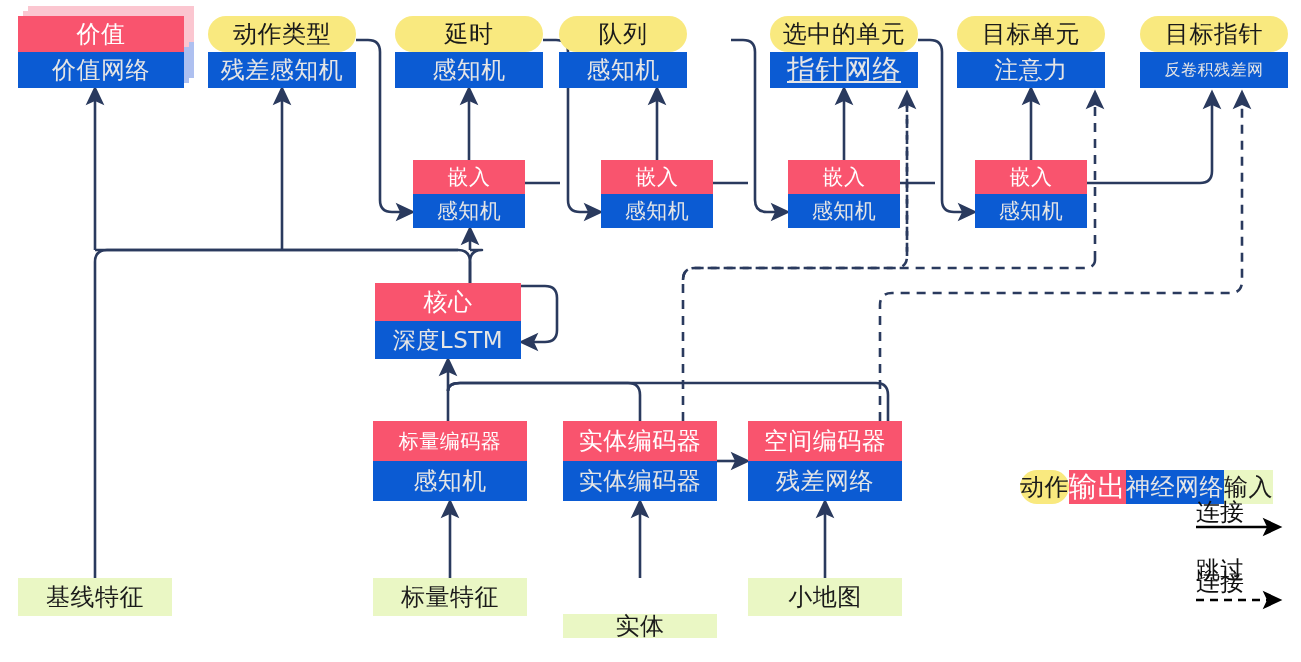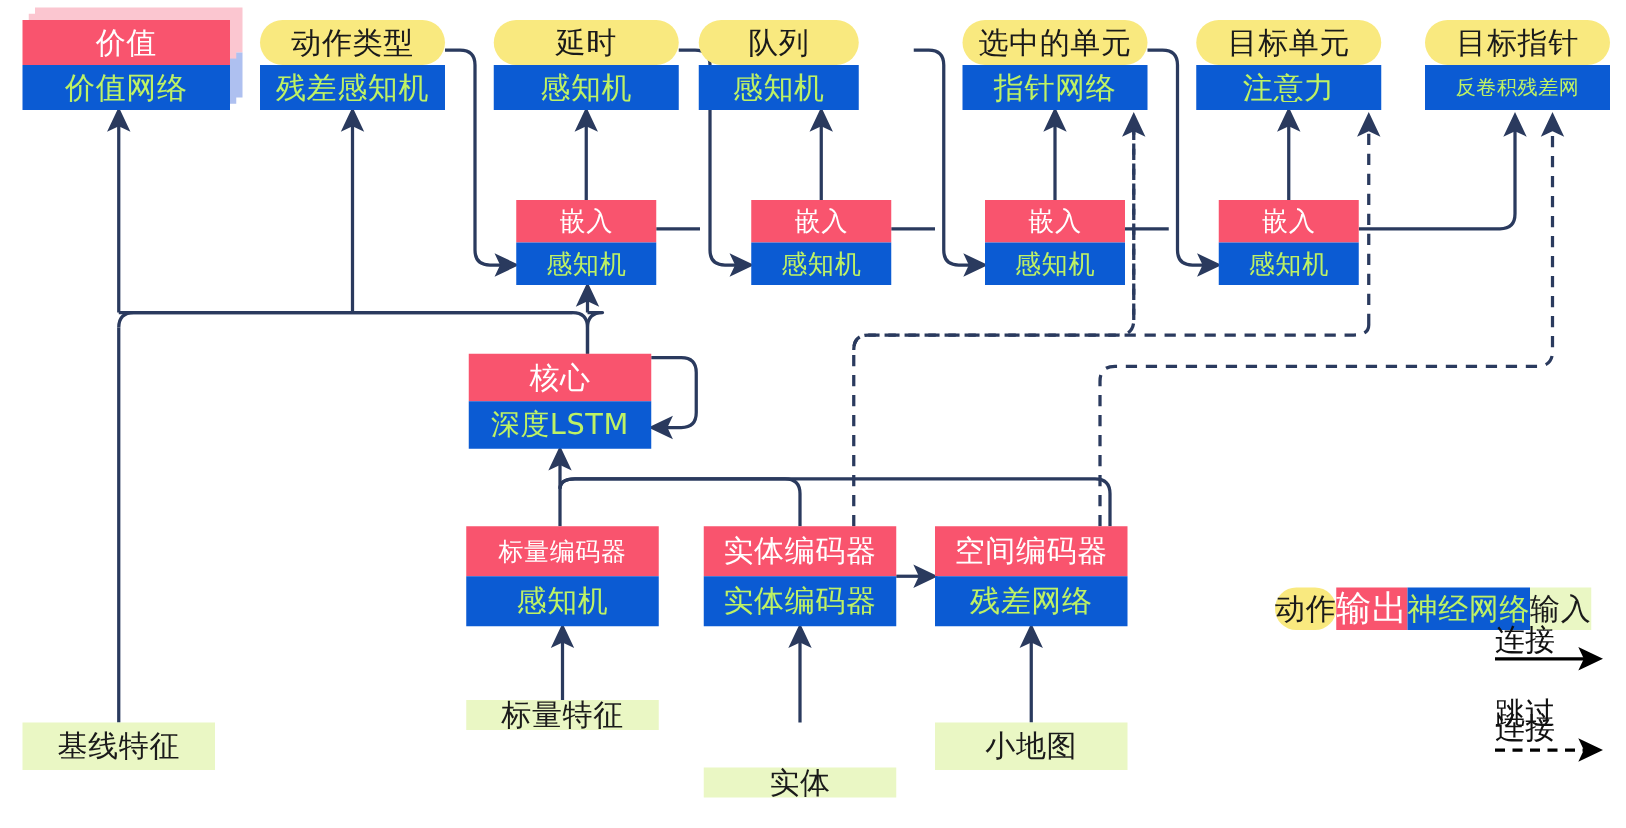--- a/index.html
+++ b/index.html
@@ -5,21 +5,21 @@
   html,body{margin:0;padding:0;background:#ffffff;}
   body{font-family:"DejaVu Sans","Liberation Sans",sans-serif;}
   #stage{position:relative;width:1301px;height:662px;background:#fff;overflow:hidden;}
   #wires{position:absolute;left:0;top:0;width:1301px;height:662px;}
 
   .node{position:absolute;box-sizing:border-box;display:flex;flex-direction:column;z-index:3;}
   .seg{display:flex;align-items:center;justify-content:center;box-sizing:border-box;
        line-height:1;white-space:nowrap;letter-spacing:.5px;}
   .seg.out{background:#F9546E;color:#ffffff;}
   .seg.act{background:#F9E97F;color:#1a1a1a;border-radius:18px;}
-  .seg.net{background:#0B5BD3;color:#bef264;}
+  .seg.net{background:#0B5BD3;color:#e5e5e5;}
   .seg.inp{background:#EAF7C4;color:#1a1a1a;}
 
   .shadow1,.shadow2{position:absolute;z-index:1;}
   .sh-top{background:#FBC6D0;}
   .sh-bot{background:#AEC0F0;}
 
   #legend{position:absolute;z-index:3;}
   #legend .seg{justify-content:center;}
   .legtxt{position:absolute;z-index:4;color:#111;white-space:nowrap;
           font-family:"DejaVu Sans","Liberation Sans",sans-serif;}
@@ -124,21 +124,21 @@
       <div class="node" style="left: 395px; top: 16px; width: 148px; height: 72px;">
         <div class="seg act" style="height: 50%; width: 100%; font-size: 24px;">延时</div>
         <div class="seg net" style="height: 50%; width: 100%; font-size: 24px;">感知机</div>
       </div>
       <div class="node" style="left: 559px; top: 16px; width: 128px; height: 72px;">
         <div class="seg act" style="height: 50%; width: 100%; font-size: 24px;">队列</div>
         <div class="seg net" style="height: 50%; width: 100%; font-size: 24px;">感知机</div>
       </div>
       <div class="node" style="left: 770px; top: 16px; width: 148px; height: 72px;">
         <div class="seg act" style="height: 50%; width: 100%; font-size: 24px;">选中的单元</div>
-        <div class="seg net" style="height: 50%; width: 100%; font-size: 24px;">指针网络</div>
+        <div class="seg net" style="height: 50%; width: 100%; font-size: 28px; text-decoration: underline;">指针网络</div>
       </div>
       <div class="node" style="left: 957px; top: 16px; width: 148px; height: 72px;">
         <div class="seg act" style="height: 50%; width: 100%; font-size: 24px;">目标单元</div>
         <div class="seg net" style="height: 50%; width: 100%; font-size: 24px;">注意力</div>
       </div>
       <div class="node" style="left: 1140px; top: 16px; width: 148px; height: 72px;">
         <div class="seg act" style="height: 50%; width: 100%; font-size: 24px;">目标指针</div>
         <div class="seg net" style="height: 50%; width: 100%; font-size: 16px;">反卷积残差网</div>
       </div>
       <div class="node" style="left: 413px; top: 160px; width: 112px; height: 68px;">
@@ -163,27 +163,27 @@
       </div>
       <div class="node" style="left: 373px; top: 421px; width: 154px; height: 80px;">
         <div class="seg out" style="height: 50%; width: 100%; font-size: 20px;">标量编码器</div>
         <div class="seg net" style="height: 50%; width: 100%; font-size: 24px;">感知机</div>
       </div>
       <div class="node" style="left: 563px; top: 421px; width: 154px; height: 80px;">
         <div class="seg out" style="height: 50%; width: 100%; font-size: 24px;">实体编码器</div>
         <div class="seg net" style="height: 50%; width: 100%; font-size: 24px;">实体编码器</div>
       </div>
       <div class="node" style="left: 748px; top: 421px; width: 154px; height: 80px;">
-        <div class="seg out" style="height: 50%; width: 100%; font-size: 24px;">空间编码器</div>
+        <div class="seg out" style="height: 50%; width: 100%; font-size: 24px; font-family: Liberation Serif, serif;">空间编码器</div>
         <div class="seg net" style="height: 50%; width: 100%; font-size: 24px;">残差网络</div>
       </div>
       <div class="node" style="left: 18px; top: 578px; width: 154px; height: 38px;">
         <div class="seg inp" style="height: 100%; width: 100%; font-size: 24px;">基线特征</div>
       </div>
-      <div class="node" style="left: 373px; top: 560px; width: 154px; height: 24px; justify-content: center;">
+      <div class="node" style="left: 373px; top: 578px; width: 154px; height: 38px; justify-content: center;">
         <div class="seg inp" style="height: 100%; width: 100%; font-size: 24px;">标量特征</div>
       </div>
       <div class="node" style="left: 563px; top: 578px; width: 154px; height: 38px;">
         <div class="seg inp" style="height: 100%; width: 100%; font-size: 24px; margin-top: 36px;">实体</div>
       </div>
       <div class="node" style="left: 748px; top: 578px; width: 154px; height: 38px;">
         <div class="seg inp" style="height: 100%; width: 100%; font-size: 24px;">小地图</div>
       </div>
     </div>
 

